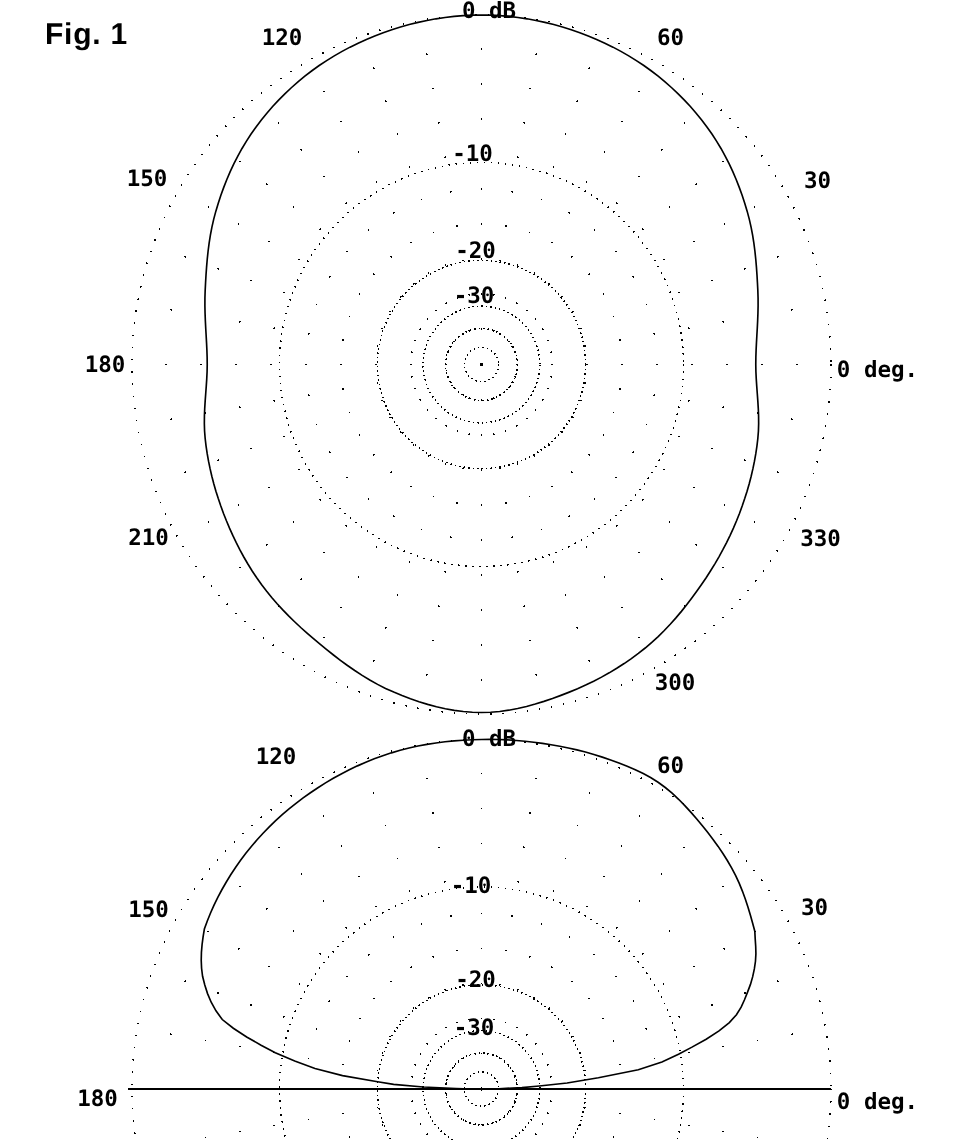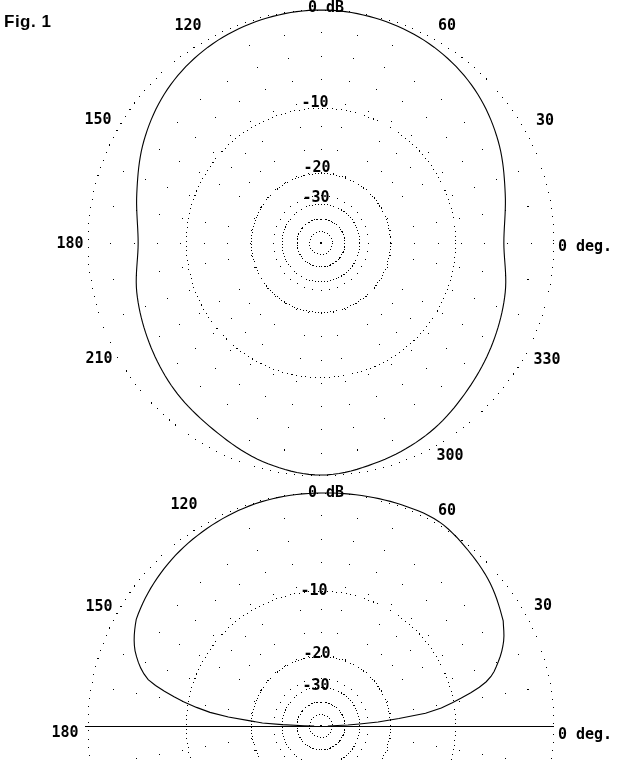--- a/index.html
+++ b/index.html
@@ -5,24 +5,24 @@
   html,body{margin:0;padding:0;background:#ffffff;}
   .screen{
     position:relative;
     width:640px;height:760px;
     background:#ffffff;
     overflow:hidden;
     font-family:"DejaVu Sans Mono","Liberation Mono",monospace;
   }
   .fig-label{
     position:absolute;
-    left:4px;top:12px;
+    left:30px;top:12px;
     font-family:"Liberation Sans",sans-serif;
     font-weight:bold;
-    font-size:17px;
+    font-size:20px;
     color:#000;
     letter-spacing:.5px;
   }
   svg.plot{position:absolute;left:0;top:0;}
   svg.plot text{
     font-family:"DejaVu Sans Mono","Liberation Mono",monospace;
     font-weight:bold;
     font-size:15px;
   }
 </style>

